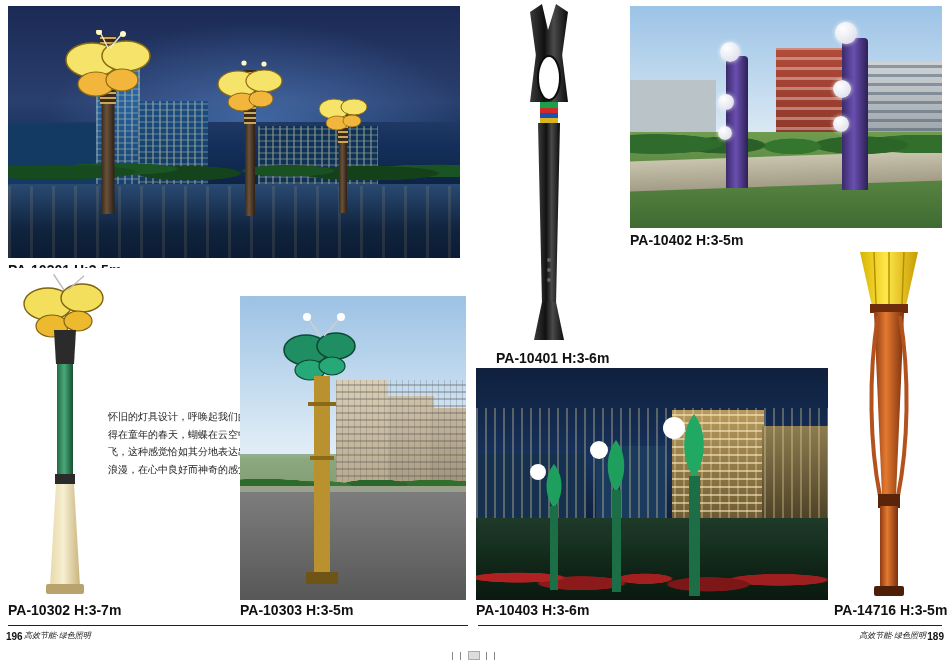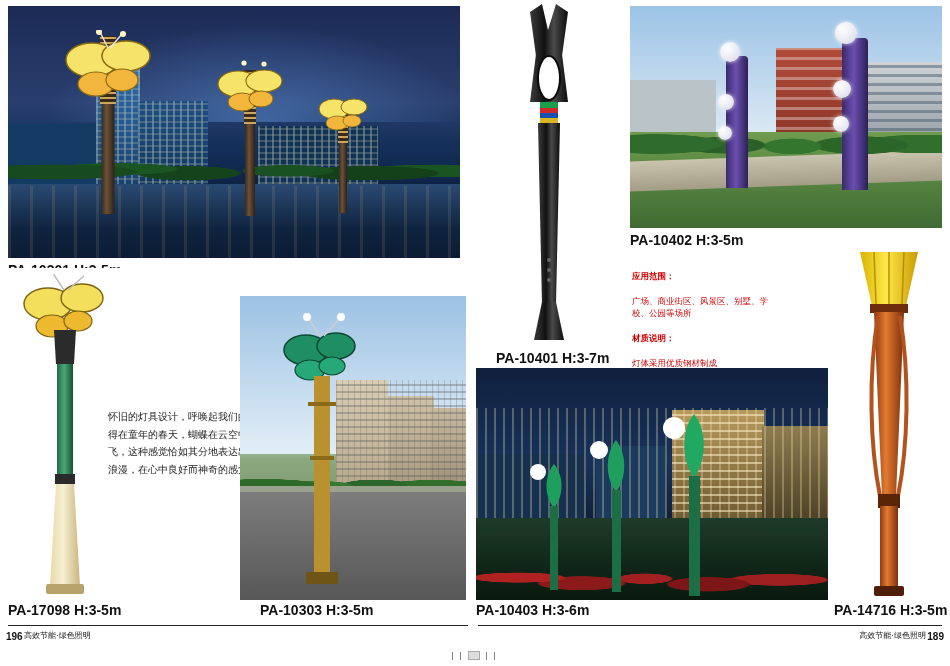--- a/index.html
+++ b/index.html
@@ -134,21 +134,21 @@
                linear-gradient(rgba(20,50,30,.6),rgba(10,25,15,.9));}
 
   
   #p10404{left:834px;top:246px;width:110px;height:354px;background:#ffffff;}
 
   
   .specs{position:absolute;font-size:8.5px;line-height:1.45;color:#cc0000;white-space:pre-line;}
   .specs .hd{color:#cc0000;font-weight:bold;}
   .poem{position:absolute;font-size:10px;line-height:1.75;color:#222;width:190px;}
   .pagenum{position:absolute;bottom:24px;font-size:10px;color:#111;font-weight:bold;}
-  .footline{position:absolute;bottom:24px;font-size:8px;color:#111;}
+  .footline{position:absolute;bottom:24px;font-size:8px;color:#111;font-style:italic;}
   .bottomrule{position:absolute;left:8px;bottom:40px;width:460px;height:1px;background:#222;}
   .bottomrule2{position:absolute;left:478px;bottom:40px;width:464px;height:1px;background:#222;}
   .marks{position:absolute;left:0;bottom:2px;width:100%;height:14px;}
   .mark{position:absolute;width:1px;height:8px;background:#888;bottom:4px;}
   .markbox{position:absolute;width:10px;height:7px;bottom:4px;}
 </style>
 </head>
 <body>
 
 <div class="page">
@@ -227,21 +227,21 @@
       <rect x="50" y="104" width="18" height="5" fill="#cf2a2a"></rect>
       <rect x="50" y="109" width="18" height="5" fill="#1b4fb0"></rect>
       <rect x="50" y="114" width="18" height="5" fill="#d8b521"></rect>
       <path d="M48 119 L70 119 L66 300 L52 300 Z" fill="url(#blk)"></path>
       <path d="M52 298 L66 298 L74 336 L44 336 Z" fill="url(#blk)"></path>
       <circle cx="59" cy="256" r="2" fill="#666"></circle>
       <circle cx="59" cy="266" r="2" fill="#666"></circle>
       <circle cx="59" cy="276" r="2" fill="#666"></circle>
     </svg>
   </div>
-  <div class="cap abs" style="left:496px;top:350px;">PA-10401 H:3-7m</div>
+  <div class="cap abs" style="left:496px;top:350px;">PA-10401 H:3-6m</div>
 
   <div class="photo" id="p10402">
     <div class="sky abs"></div>
     <div class="bldL"></div>
     <div class="bldRed"></div>
     <div class="bldGray"></div>
     <div class="green"></div>
     <div class="path"></div>
     <div class="trees"></div>
 
@@ -253,31 +253,20 @@
     </div>
     <div class="purple-lamp" style="left:212px;top:32px;width:26px;height:152px;">
       <div class="body"></div>
       <div class="ball" style="left:-7px;top:-16px;width:22px;height:22px;"></div>
       <div class="ball" style="left:-9px;top:42px;width:18px;height:18px;"></div>
       <div class="ball" style="left:-9px;top:78px;width:16px;height:16px;"></div>
     </div>
   </div>
   <div class="cap abs" style="left:630px;top:232px;">PA-10402 H:3-5m</div>
 
-  <div class="specs" style="left:632px;top:258px;width:150px;">
-    <div class="hd">应用范围：</div>
-    <div>广场、商业街区、风景区、别墅、学校、公园等场所</div>
-    <div class="hd">材质说明：</div>
-    <div>灯体采用优质钢材制成
-造光罩选用进口PMMA或进口PC</div>
-    <div class="hd">技术参数：</div>
-    <div>光源采用节能灯/LED
-防护等级：IP55
-基础由本厂提供底板制作</div>
-  </div>
 
   <div id="p10302" class="abs">
     <svg width="120" height="332">
       <defs>
         <linearGradient id="cream" x1="0" y1="0" x2="1" y2="0">
           <stop offset="0%" stop-color="#e8d9a8"></stop>
             <stop offset="45%" stop-color="#f6efd2"></stop>
           <stop offset="100%" stop-color="#c9b47c"></stop>
         </linearGradient>
         <linearGradient id="grn" x1="0" y1="0" x2="1" y2="0">
@@ -294,21 +283,21 @@
       <path d="M60 22 L78 6" stroke="#bbb" stroke-width="1.4"></path>
       <circle cx="43" cy="4" r="3.4" fill="#ffffff"></circle>
       <circle cx="79" cy="6" r="3.4" fill="#ffffff"></circle>
       <path d="M46 62 L68 62 L66 96 L48 96 Z" fill="#2b2b2b"></path>
       <rect x="49" y="96" width="16" height="112" fill="url(#grn)"></rect>
       <rect x="47" y="206" width="20" height="10" fill="#2b2b2b"></rect>
       <path d="M48 216 L66 216 L72 318 L42 318 Z" fill="url(#cream)"></path>
       <rect x="38" y="316" width="38" height="10" rx="2" fill="#b9a36c"></rect>
     </svg>
   </div>
-  <div class="cap abs" style="left:8px;top:602px;">PA-17098 H:3-5m</div>
+  <div class="cap abs" style="left:8px;top:602px;">PA-10302 H:3-7m</div>
 
   <div class="poem" style="left:108px;top:408px;">怀旧的灯具设计，呼唤起我们的回忆。还记得在童年的春天，蝴蝶在云空中若隐若现飞，这种感觉恰如其分地表达出了照对心中浪漫，在心中良好而神奇的感觉。</div>
 
   <div class="photo" id="p10303">
     <div class="sky abs"></div>
     <div class="bld1"></div>
     <div class="bld2"></div>
     <div class="bld3"></div>
     <div class="bldwin"></div>
     <div class="bush"></div>
@@ -322,21 +311,21 @@
       <path d="M62 30 L50 12" stroke="#cfcfcf" stroke-width="1.4"></path>
       <path d="M66 30 L82 12" stroke="#cfcfcf" stroke-width="1.4"></path>
       <circle cx="49" cy="11" r="4" fill="#ffffff"></circle>
       <circle cx="83" cy="11" r="4" fill="#ffffff"></circle>
       <rect x="56" y="70" width="16" height="200" fill="#b9912f"></rect>
       <rect x="50" y="96" width="28" height="4" fill="#8a6a18"></rect>
       <rect x="52" y="150" width="24" height="4" fill="#8a6a18"></rect>
       <rect x="48" y="266" width="32" height="12" fill="#6e5516"></rect>
     </svg>
   </div>
-  <div class="cap abs" style="left:240px;top:602px;margin-left:20px;">PA-10303 H:3-5m</div>
+  <div class="cap abs" style="left:240px;top:602px;">PA-10303 H:3-5m</div>
 
   <div class="photo" id="p10403">
     <div class="bldD"></div>
     <div class="bldC"></div>
     <div class="bldA"></div>
     <div class="bldB"></div>
     <div class="win"></div>
     <div class="grnd"></div>
     <div class="flowers"></div>
 

